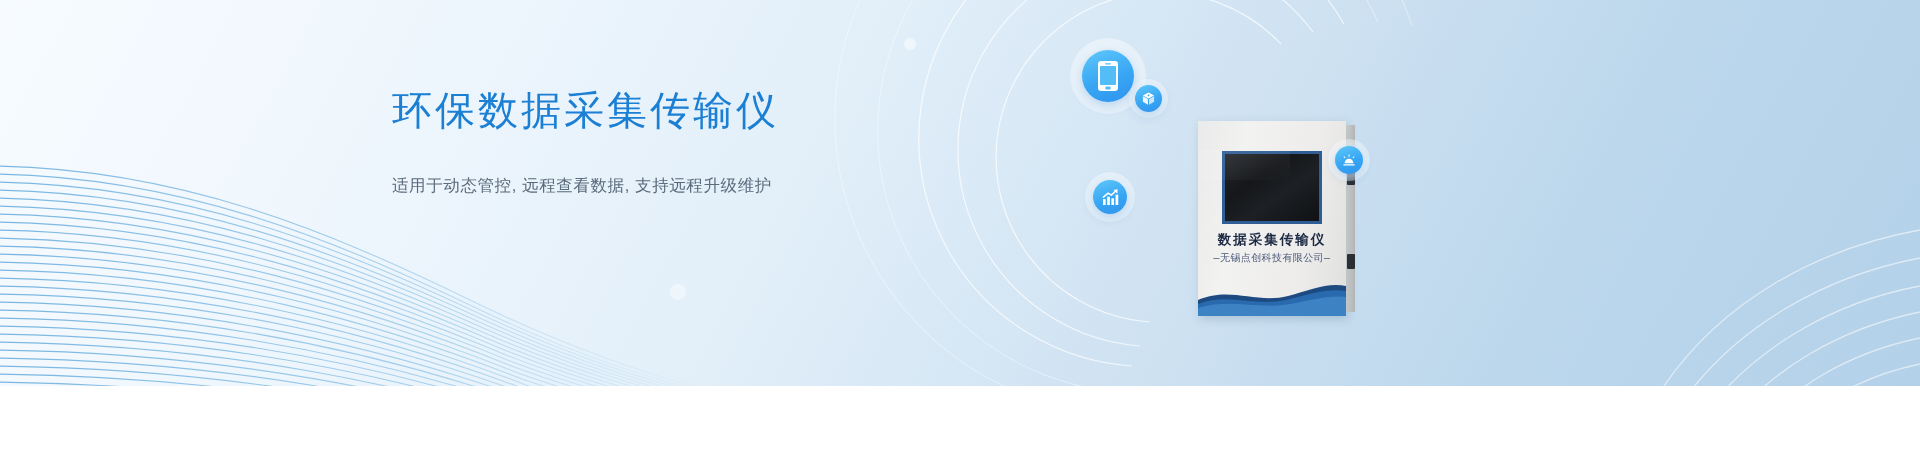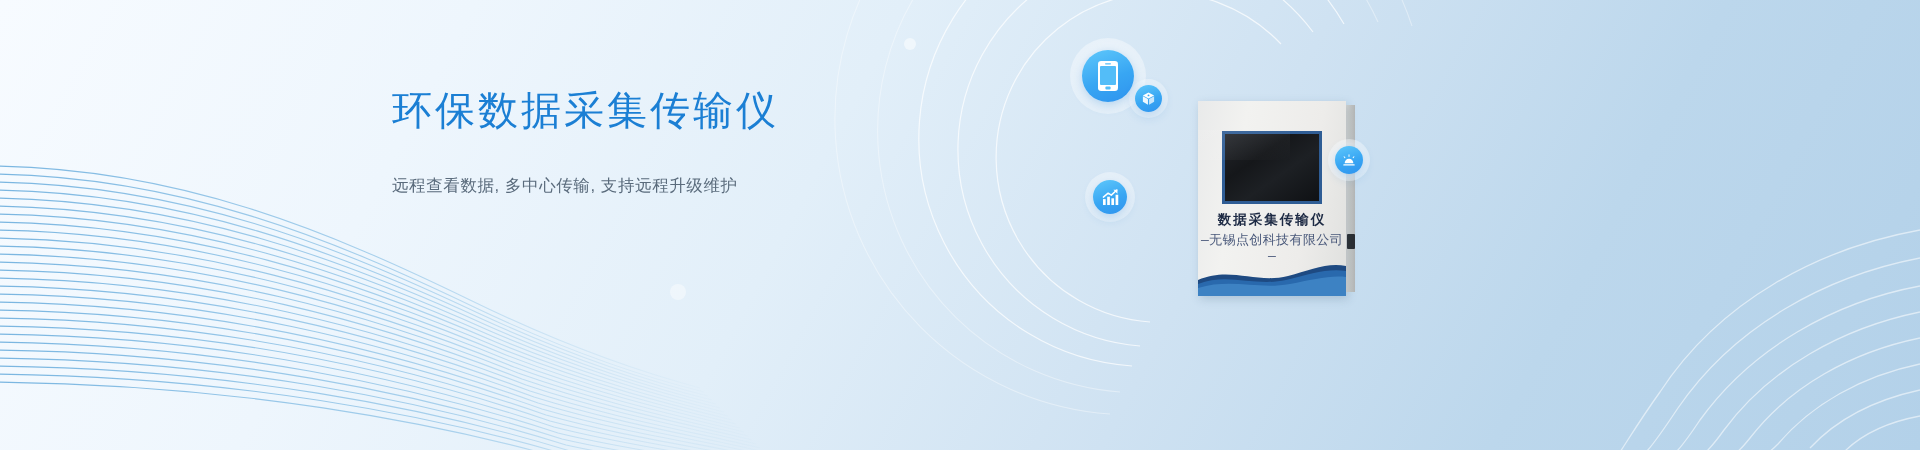--- a/index.html
+++ b/index.html
@@ -1,39 +1,39 @@
 <!DOCTYPE html>
 <html><head>
 <meta charset="utf-8">
 <style>
   html,body{margin:0;padding:0;}
   body{
     width:1920px;height:450px;overflow:hidden;
     font-family:"Liberation Sans","DejaVu Sans",sans-serif;
   }
   .banner{
-    position:relative;width:1920px;height:450px;overflow:hidden;
+    position:relative;width:1920px;height:386px;overflow:hidden;
     background:linear-gradient(118deg,#f7fbff 0%,#eef6fd 22%,#e2eff9 42%,#cfe2f2 62%,#bcd7ec 80%,#b3d1e9 100%);
   }
   .layer{position:absolute;top:0;left:0;width:1920px;height:450px;pointer-events:none;}
 
   
   .content{position:absolute;left:392px;top:86px;width:620px;z-index:12;}
   .title{
     font-size:40px;line-height:1.2;color:#1b7fd4;letter-spacing:3px;
     font-weight:400;white-space:nowrap;
   }
   .sub{margin-top:36px;}
   .sub-line{
     font-size:16.5px;line-height:30px;color:#5a6b7c;letter-spacing:.6px;
     white-space:nowrap;
   }
 
   
-  .device-wrap{position:absolute;left:1170px;top:96px;width:320px;height:300px;z-index:11;}
+  .device-wrap{position:absolute;left:1170px;top:116px;width:320px;height:300px;z-index:11;}
   .device{
     position:absolute;left:28px;top:5px;width:148px;height:195px;
     background:linear-gradient(100deg,#e9eaea 0%,#f2f2f0 28%,#edecea 70%,#dfe0de 100%);
     box-shadow:2px 3px 9px rgba(60,90,120,.22);
   }
   .device-side{
     position:absolute;left:176px;top:9px;width:9px;height:187px;
     background:linear-gradient(90deg,#d8d9d7,#c2c4c3 60%,#b4b6b5);
   }
   .knob{position:absolute;left:177px;width:8px;height:15px;background:#2a2d31;border-radius:1px;}
@@ -52,21 +52,21 @@
     background:linear-gradient(160deg,rgba(255,255,255,.10),rgba(255,255,255,0));
   }
   .dev-title{
     position:absolute;left:0;top:110px;width:148px;text-align:center;
     font-family:"Liberation Serif","DejaVu Serif",serif;
     font-size:13.5px;font-weight:700;color:#1d2a44;letter-spacing:2px;
   }
   .dev-sub{
     position:absolute;left:0;top:130px;width:148px;text-align:center;
     font-family:Liberation Mono, monospace;
-    font-size:13px;color:#49587a;letter-spacing:.4px;
+    font-size:10px;color:#49587a;letter-spacing:.4px;
   }
   .dev-wave{position:absolute;left:0;bottom:0;width:148px;height:42px;overflow:hidden;}
 
   
   .bubble{position:absolute;border-radius:50%;z-index:13;
     background:linear-gradient(160deg,#5fc8fb 0%,#38a6f3 55%,#2f93ee 100%);
     display:flex;align-items:center;justify-content:center;
     box-shadow:0 3px 12px rgba(45,130,210,.32);}
   .halo{position:absolute;border-radius:50%;z-index:12;
     background:radial-gradient(circle,rgba(255,255,255,.55) 55%,rgba(255,255,255,.05) 100%);}
@@ -153,21 +153,21 @@
       <path d="M1412,26 A296,296 0 1 0 1110,414"></path>
     </g>
   </svg>
 
   <div class="dot dot1"></div>
   <div class="dot dot2"></div>
 
   <div class="content">
     <div class="title">环保数据采集传输仪</div>
     <div class="sub">
-      <div class="sub-line">远程查看数据, 多中心传输, 支持远程升级维护</div>
+      <div class="sub-line">适用于动态管控, 远程查看数据, 支持远程升级维护</div>
     </div>
   </div>
 
   <div class="device-wrap">
     <div class="device-side"></div>
     <div class="knob k1"></div>
     <div class="knob k2"></div>
     <div class="device">
       <div class="bezel">
         <div class="screen"></div>

